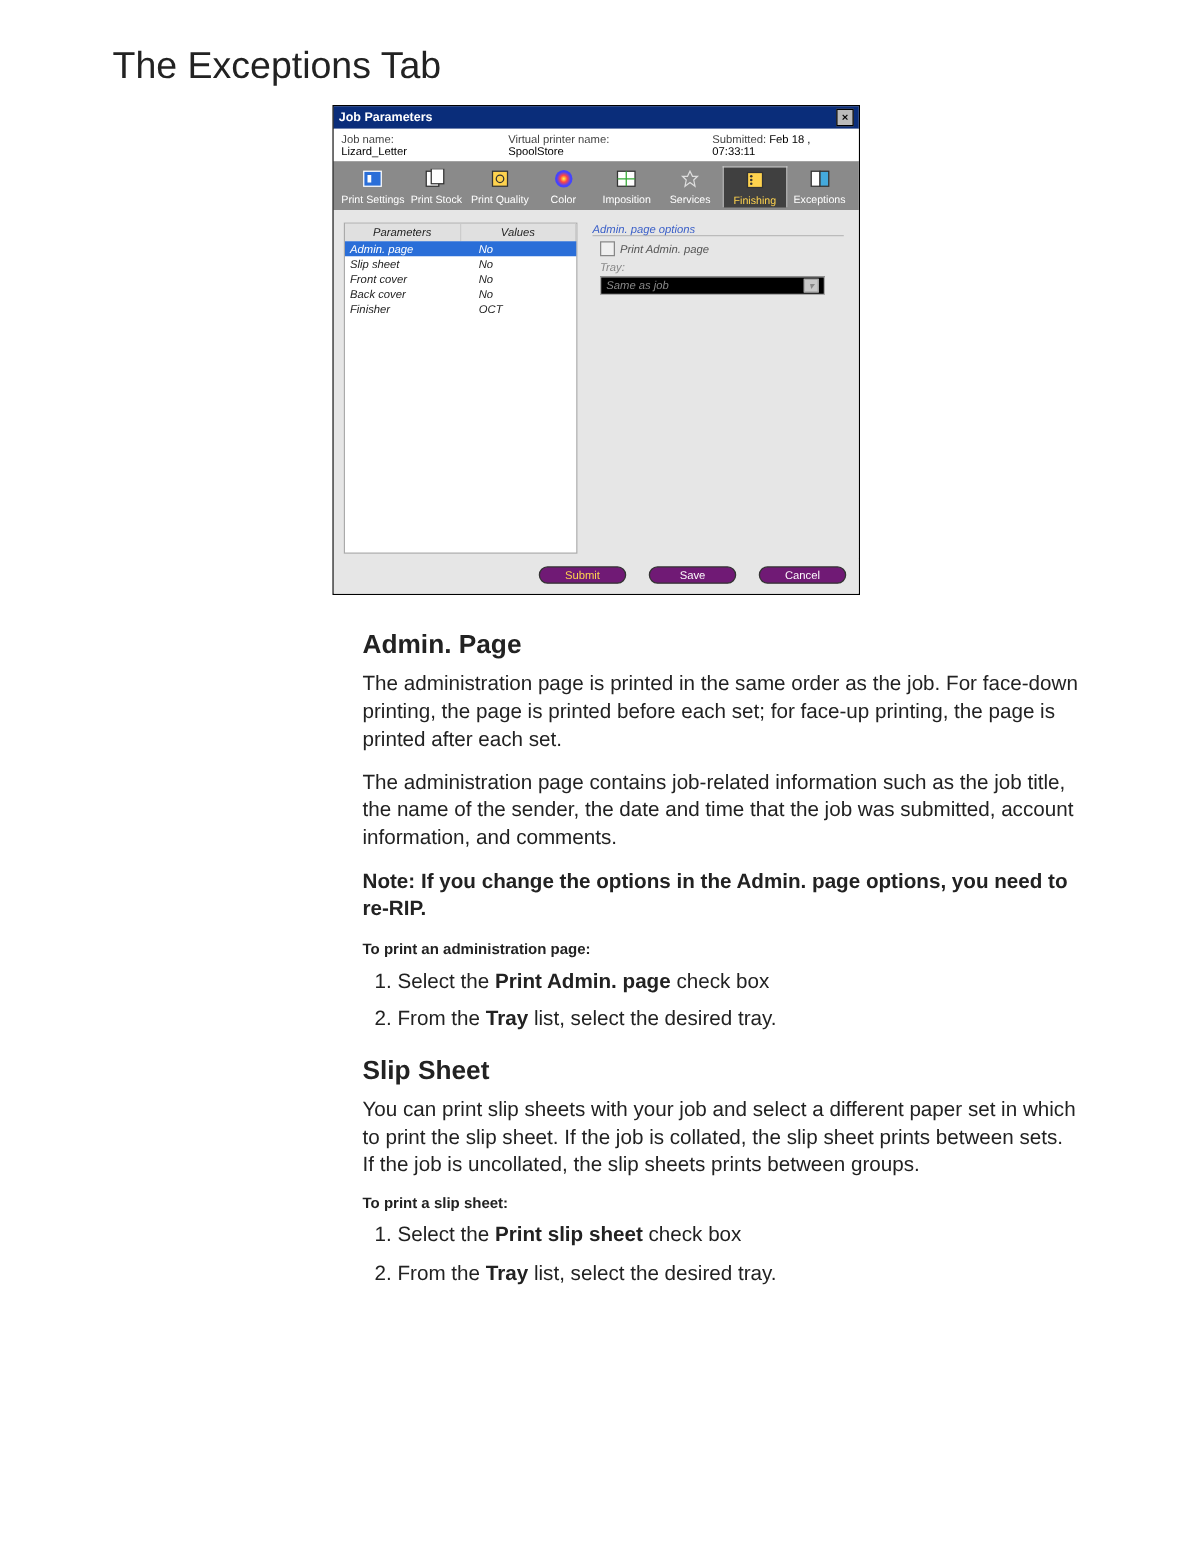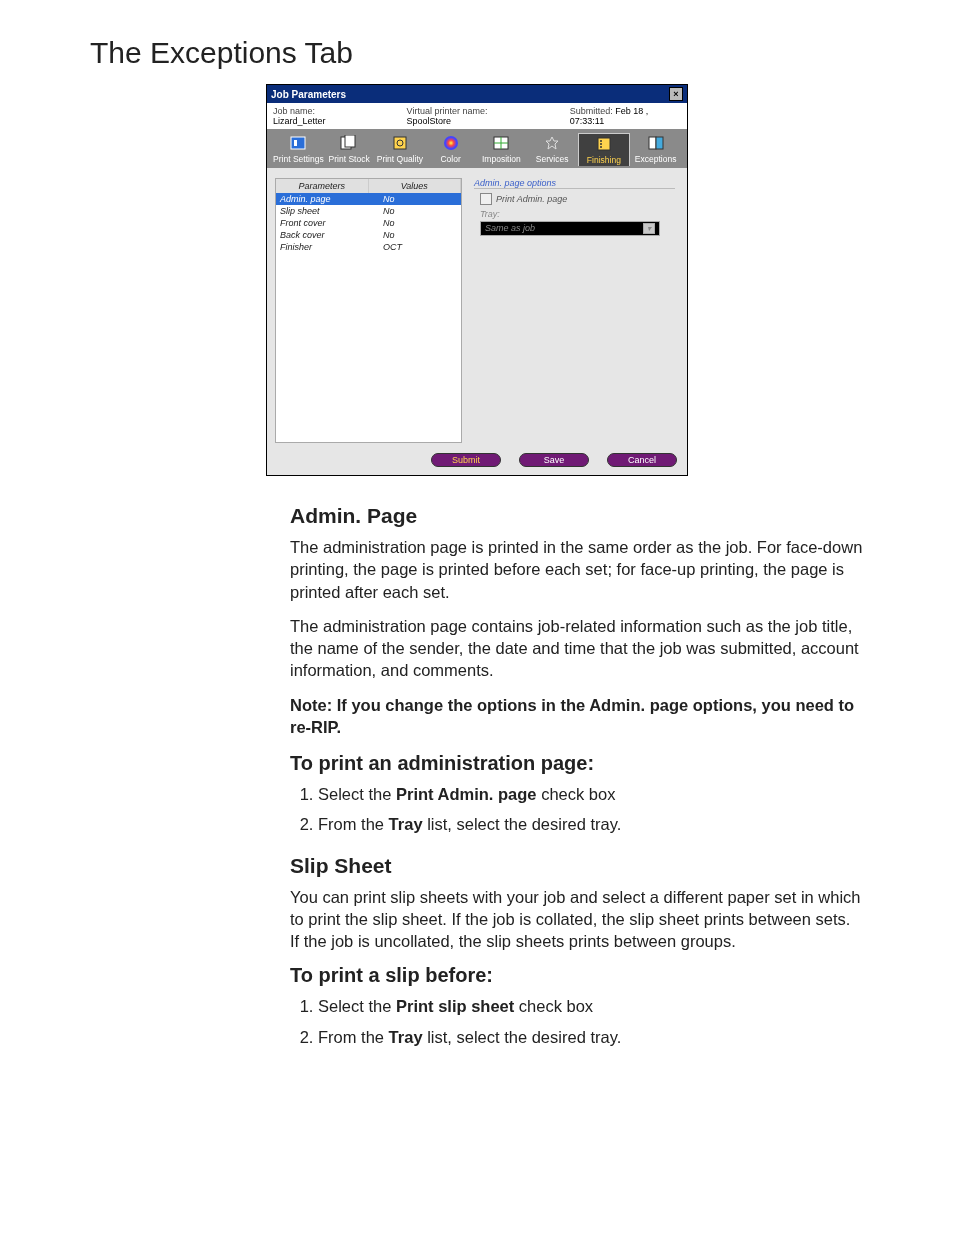--- a/index.html
+++ b/index.html
@@ -163,21 +163,21 @@
     margin: 0 0 12px 0;
   }
   p.note {
     font-size: 16.5px;
     font-weight: 600;
     margin: 0 0 14px 0;
     line-height:1.35;
   }
   p.note .lead { font-weight:700; }
   p.subhead {
-    font-size: 20px;
+    font-size: 12px;
     font-weight:700;
     margin: 6px 0 8px 0;
   }
   ol.steps {
     font-size:16.5px;
     padding-left: 28px;
     margin:0 0 18px 0;
   }
   ol.steps li { margin-bottom:8px; line-height:1.35; }
   .b { font-weight:700; }
@@ -340,19 +340,19 @@
       <span class="lead">Note:  </span><span>If you change the options in the </span><span>Admin. page</span><span> options, you need to re-RIP.</span>
     </p>
     <p class="subhead">To print an administration page:</p>
     <ol class="steps">
       <li><span>Select the </span><span class="b">Print Admin. page</span><span> check box</span></li>
       <li><span>From the </span><span class="b">Tray</span><span> list, select the desired tray.</span></li>
     </ol>
 
     <h2 class="sec-title">Slip Sheet</h2>
     <p class="body">You can print slip sheets with your job and select a different paper set in which to print the slip sheet. If the job is collated, the slip sheet prints between sets. If the job is uncollated, the slip sheets prints between groups.</p>
-    <p class="subhead">To print a slip before:</p>
+    <p class="subhead">To print a slip sheet:</p>
     <ol class="steps">
       <li><span>Select the </span><span class="b">Print slip sheet</span><span> check box</span></li>
       <li><span>From the </span><span class="b">Tray</span><span> list, select the desired tray.</span></li>
     </ol>
   </div>
 </div>
 
 </body></html>

